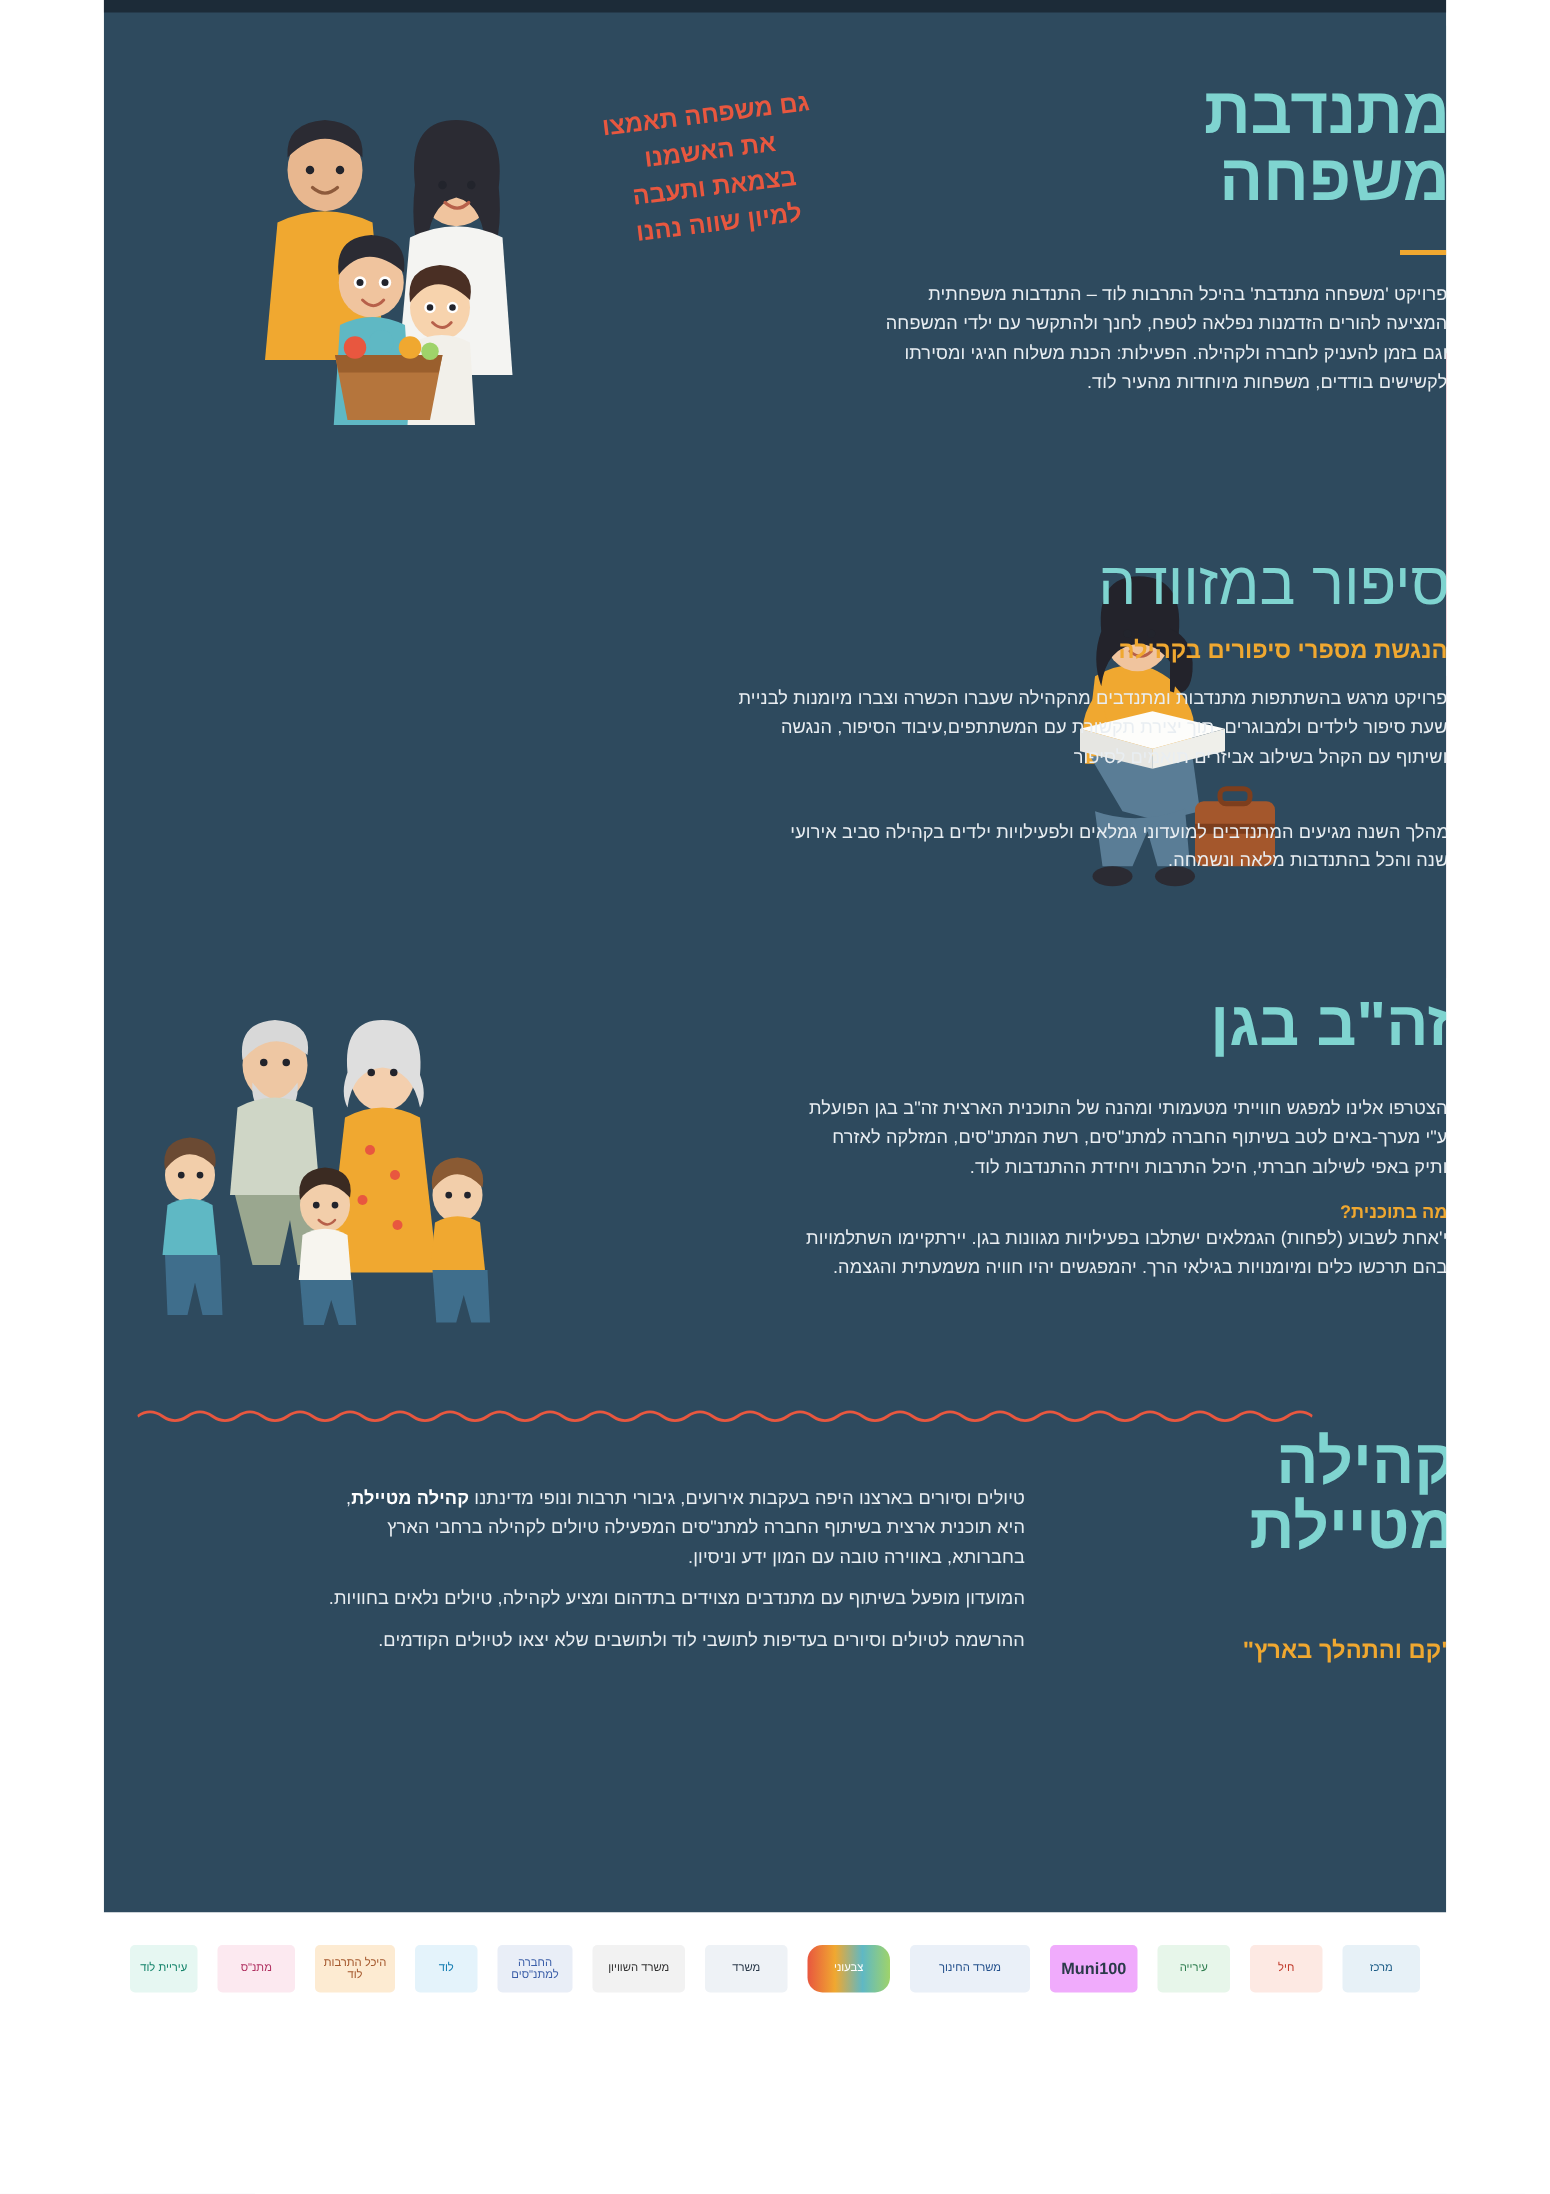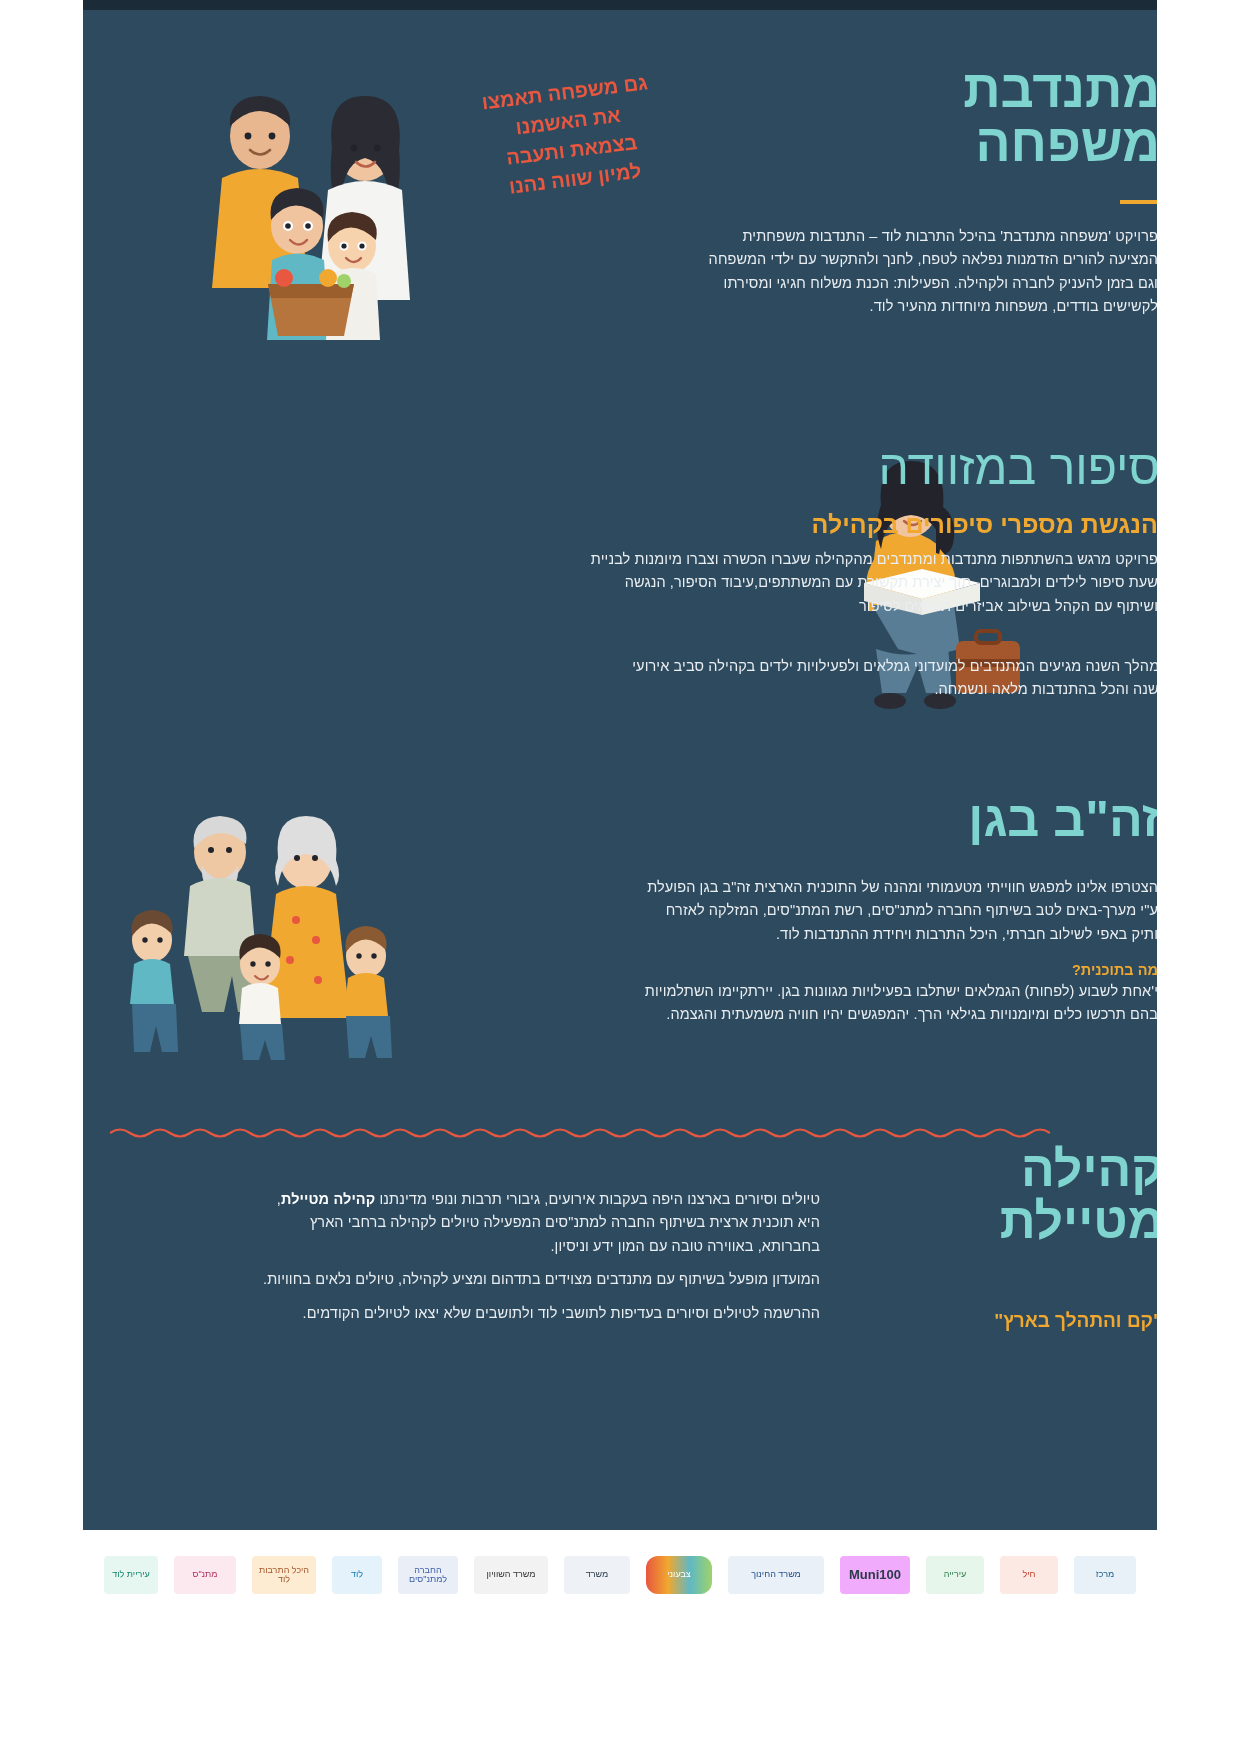--- a/index.html
+++ b/index.html
@@ -22,21 +22,21 @@
   .s1-body{position:absolute;right:82px;top:225px;width:468px;}
 
   .s1-slogan{position:absolute;left:450px;top:78px;width:240px;direction:rtl;text-align:center;
              color:#e8573f;font-size:20px;font-weight:bold;line-height:1.45;
              transform:rotate(-7deg);}
 
   
   .s2-title{position:absolute;right:80px;top:440px;width:640px;text-align:right;
             color:#7fd4d0;font-size:48px;font-weight:normal;direction:rtl;}
   .s2-sub{position:absolute;right:82px;top:510px;width:540px;text-align:right;direction:rtl;
-          color:#f0a830;font-size:25px;font-weight:bold;}
+          color:#f0a830;font-size:19px;font-weight:bold;}
   .s2-body{position:absolute;right:82px;top:548px;width:570px;}
   .s2-body2{position:absolute;right:72px;top:655px;width:570px;}
 
   
   .s3-title{position:absolute;right:80px;top:790px;width:480px;text-align:right;
             color:#7fd4d0;font-size:50px;font-weight:bold;direction:rtl;}
   .s3-body{position:absolute;right:82px;top:876px;width:520px;}
   .s3-q{position:absolute;right:82px;top:962px;width:520px;text-align:right;direction:rtl;
         color:#f0a830;font-size:14.5px;font-weight:bold;}
   .s3-body2{position:absolute;right:82px;top:980px;width:520px;}

